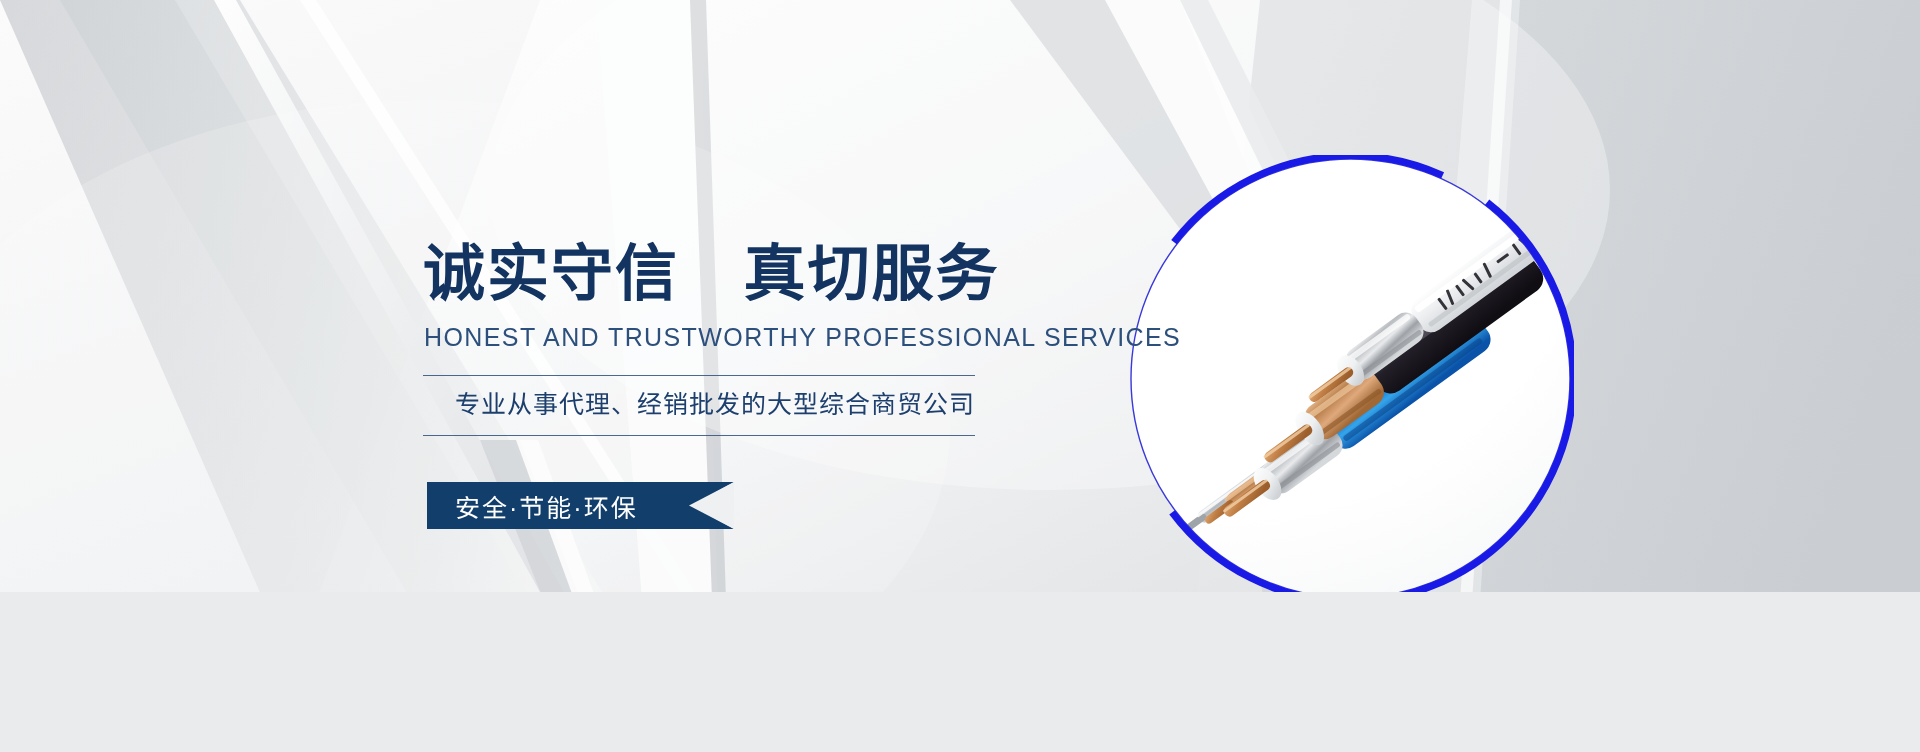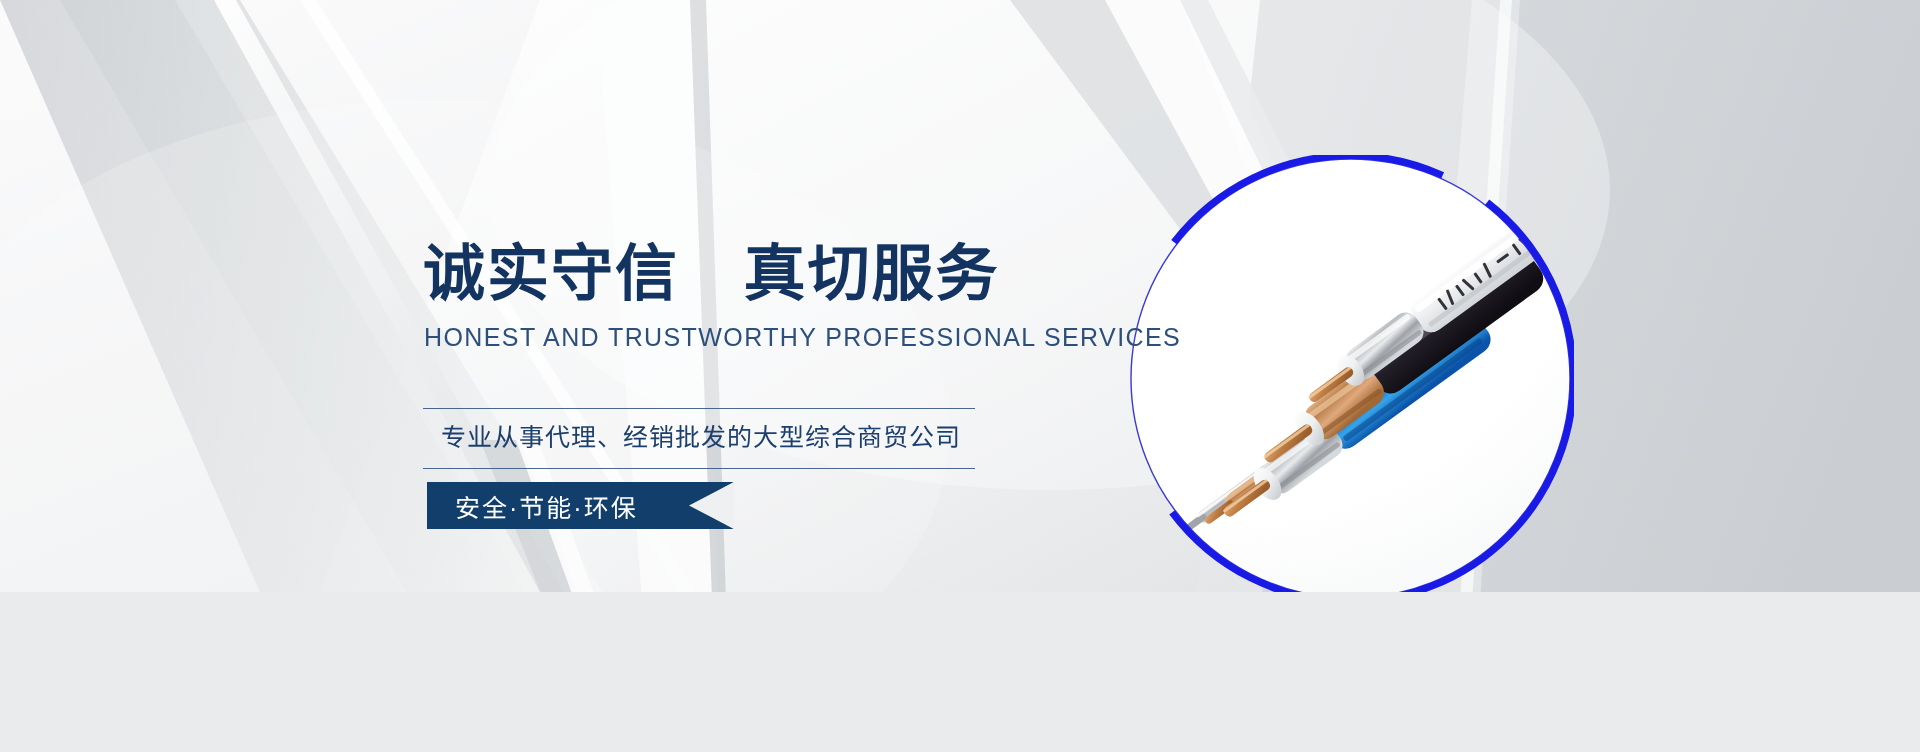--- a/index.html
+++ b/index.html
@@ -7,20 +7,21 @@
   body{
     width:1920px;height:752px;overflow:hidden;
     font-family:"Liberation Sans","DejaVu Sans",sans-serif;
     background:#e9ebec;
   }
 
   .banner{
     position:relative;width:1920px;height:592px;overflow:hidden;
     background:
       radial-gradient(120% 90% at 62% 18%, #fdfdfd 0%, #f2f3f4 38%, #e4e6e8 72%, #d9dcde 100%);
+    text-align: right;
   }
 
   
   .bg-layer{position:absolute;inset:0;overflow:hidden;}
   .bg-svg{position:absolute;inset:0;width:1920px;height:752px;display:block;}
 
   
   .copy{
     position:absolute;left:0;top:0;width:1100px;height:752px;
   }
@@ -37,21 +38,21 @@
 
   .subhead{
     position:absolute;left:424px;top:325px;
     font-size:25px;line-height:1;font-weight:400;
     letter-spacing:1.4px;
     color:#2c4f7c;
     white-space:nowrap;
   }
 
   .rule-box{
-    position:absolute;left:423px;top:375px;width:552px;margin-top:33px;
+    position:absolute;left:423px;top:375px;width:552px;
   }
   .rule{
     height:1px;width:100%;
     background:#2c4f7c;opacity:.85;
   }
   .tagline{
     font-size:25px;line-height:1;color:#1d3f6d;
     letter-spacing:1px;white-space:nowrap;
     padding:16px 0 18px 18px;
     box-sizing:border-box;

